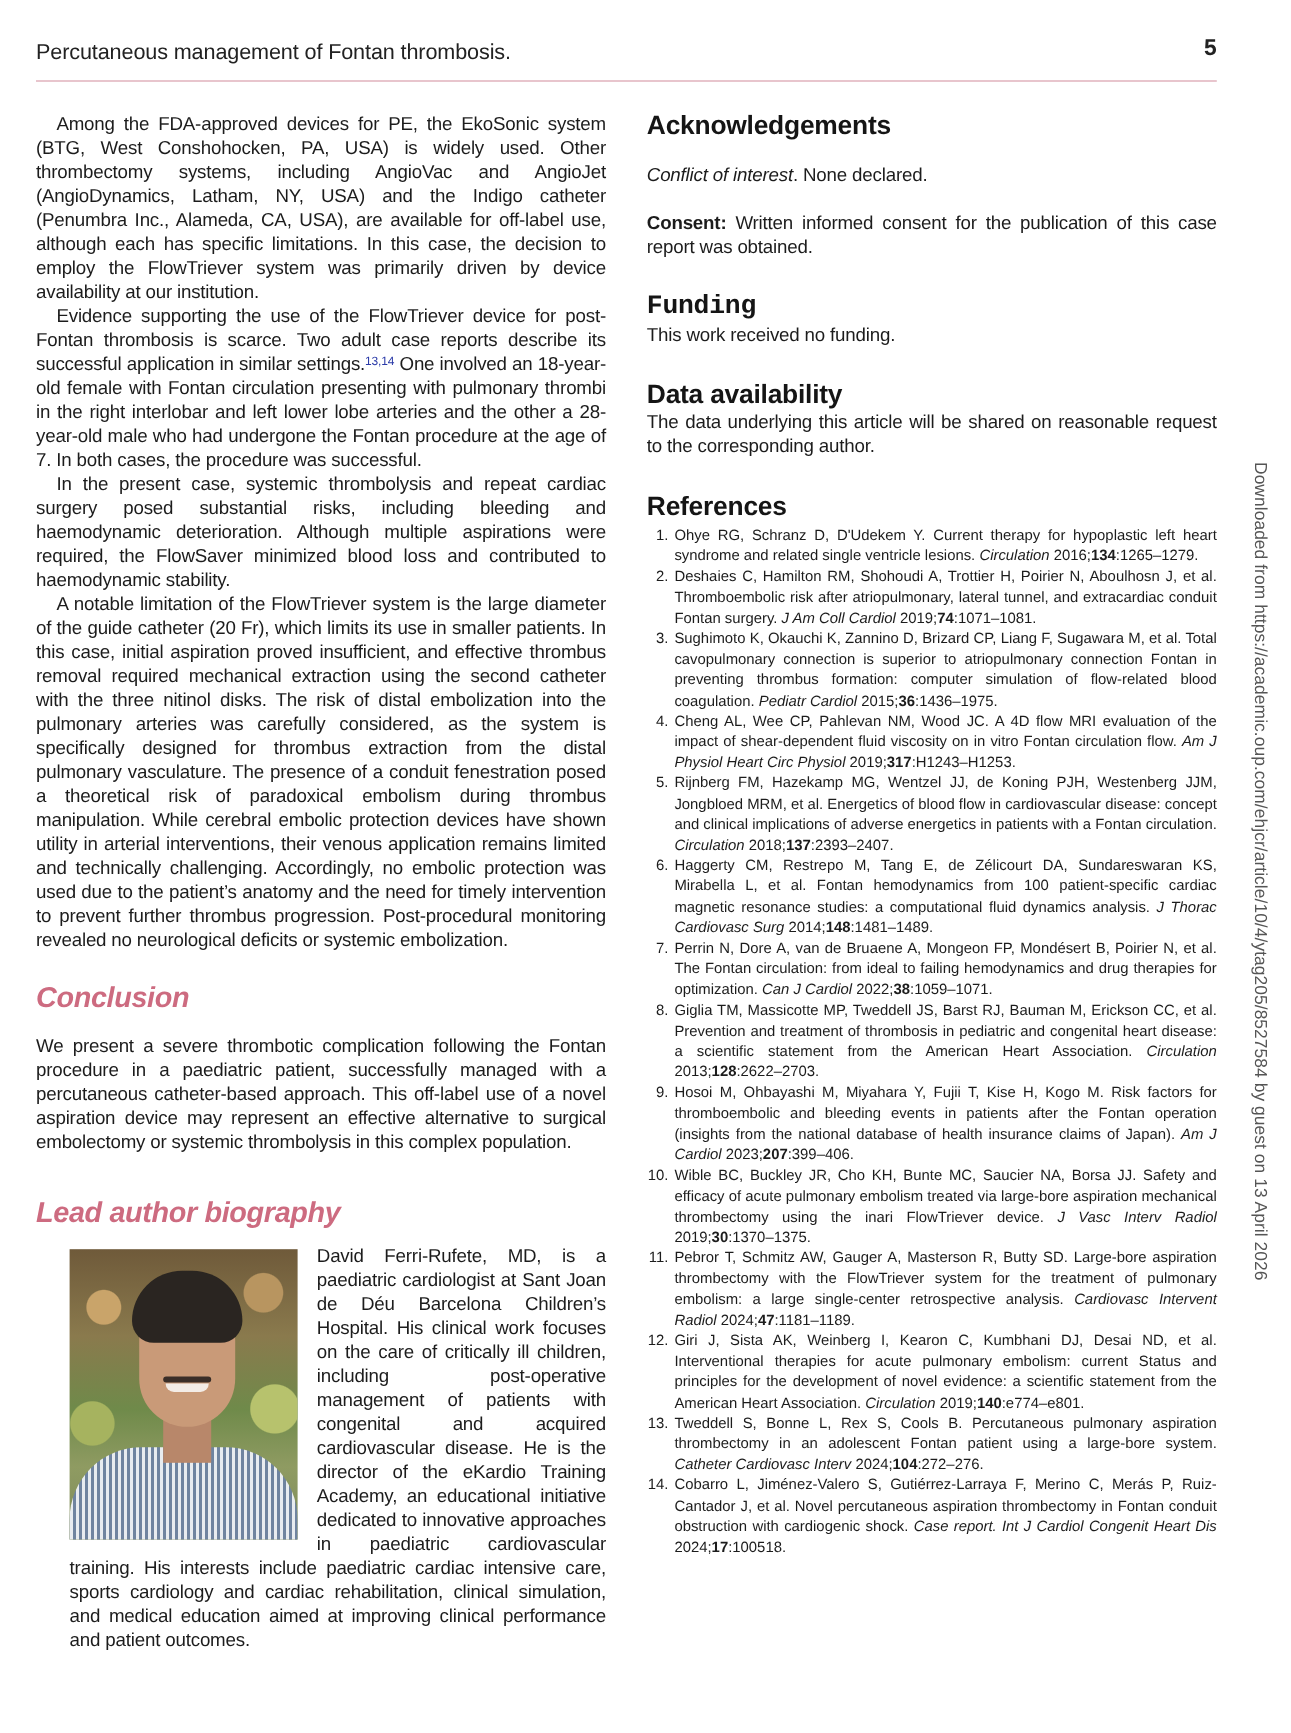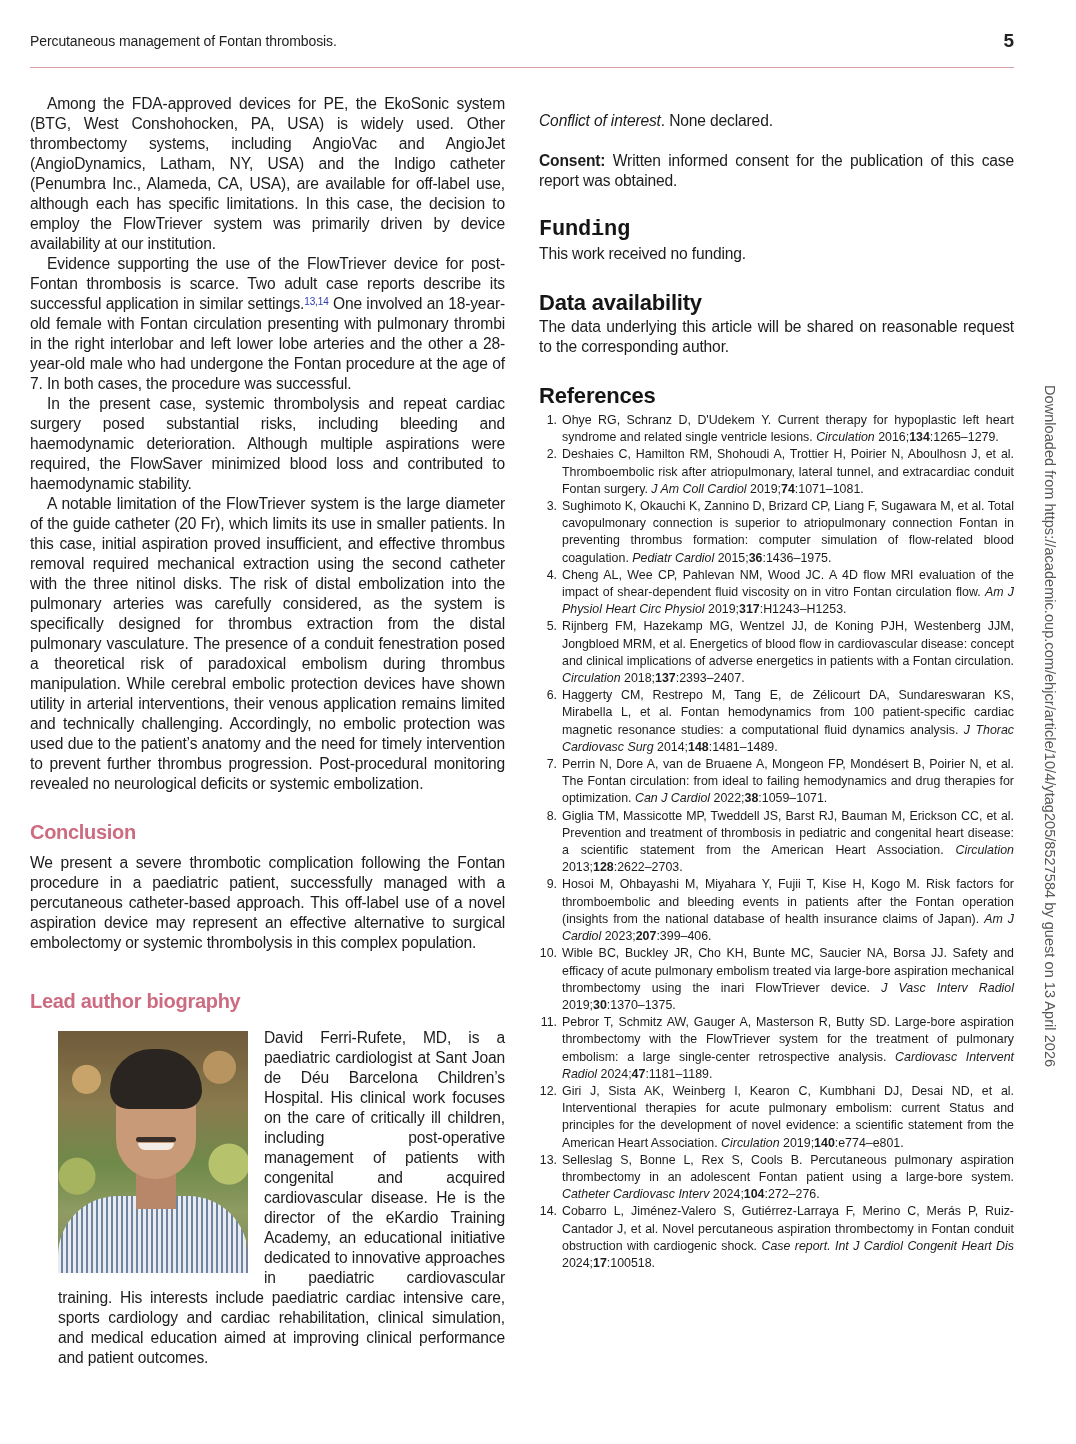--- a/index.html
+++ b/index.html
@@ -2,36 +2,36 @@
 <html><head>
 <meta charset="utf-8">
 <style>
   * { box-sizing: border-box; margin: 0; padding: 0; }
   html, body { width: 1076px; height: 1444px; background: #ffffff; overflow: hidden; }
   body { position: relative; font-family: "Liberation Sans", "DejaVu Sans", sans-serif; color: #1a1a1a; }
 
   .running-header {
     position: absolute; left: 30px; top: 33px; width: 984px; height: 20px;
   }
-  .running-title { position: absolute; left: 0; top: 0; font-size: 14px; color: #222; letter-spacing: -0.1px; }
+  .running-title { position: absolute; left: 0; top: 0; font-size: 18px; color: #222; letter-spacing: -0.1px; }
   .page-number { position: absolute; right: 0; top: -3px; font-size: 19px; font-weight: bold; color: #222; }
   .header-rule { position: absolute; left: 30px; top: 67px; width: 984px; height: 1px; background: #d9a0ac; }
 
   .col-left { position: absolute; left: 30px; top: 94px; width: 475px; }
   .col-right { position: absolute; left: 539px; top: 92px; width: 475px; }
 
   .body-text {
     font-size: 15.6px; line-height: 20px; text-align: justify; color: #1c1c1c;
     letter-spacing: -0.15px;
   }
   .body-text.indent { text-indent: 17px; }
   sup.cite { color: #2a3aa8; font-size: 10px; vertical-align: top; position: relative; top: -2px; }
 
   .section-heading-pink {
-    font-size: 20px; font-weight: bold; color: #cd6b80; line-height: 34px; letter-spacing: -0.3px;
+    font-size: 24px; font-weight: bold; color: #cd6b80; line-height: 34px; letter-spacing: -0.3px; font-style: italic;
   }
   .section-heading-black {
     font-size: 22px; font-weight: bold; color: #151515; line-height: 26px; letter-spacing: -0.2px;
   }
 
   .bio-wrap { position: relative; }
   .bio-photo {
     float: left; width: 190px; height: 242px; margin: 3px 16px 4px 0;
     position: relative; overflow: hidden;
     background: linear-gradient(180deg, #6f5a3a 0%, #8a7a4d 30%, #6f8a4a 55%, #8f9b62 75%, #7d8a5a 100%);
@@ -91,38 +91,39 @@
 </div>
 <div class="header-rule"></div>
 
 <div class="col-left">
   <p class="body-text indent">Among the FDA-approved devices for PE, the EkoSonic system (BTG, West Conshohocken, PA, USA) is widely used. Other thrombectomy systems, including AngioVac and AngioJet (AngioDynamics, Latham, NY, USA) and the Indigo catheter (Penumbra Inc., Alameda, CA, USA), are available for off-label use, although each has specific limitations. In this case, the decision to employ the FlowTriever system was primarily driven by device availability at our institution.</p>
   <p class="body-text indent"><span>Evidence supporting the use of the FlowTriever device for post-Fontan thrombosis is scarce. Two adult case reports describe its successful application in similar settings.</span><sup class="cite">13,14</sup> <span>One involved an 18-year-old female with Fontan circulation presenting with pulmonary thrombi in the right interlobar and left lower lobe arteries and the other a 28-year-old male who had undergone the Fontan procedure at the age of 7. In both cases, the procedure was successful.</span></p>
   <p class="body-text indent">In the present case, systemic thrombolysis and repeat cardiac surgery posed substantial risks, including bleeding and haemodynamic deterioration. Although multiple aspirations were required, the FlowSaver minimized blood loss and contributed to haemodynamic stability.</p>
   <p class="body-text indent">A notable limitation of the FlowTriever system is the large diameter of the guide catheter (20 Fr), which limits its use in smaller patients. In this case, initial aspiration proved insufficient, and effective thrombus removal required mechanical extraction using the second catheter with the three nitinol disks. The risk of distal embolization into the pulmonary arteries was carefully considered, as the system is specifically designed for thrombus extraction from the distal pulmonary vasculature. The presence of a conduit fenestration posed a theoretical risk of paradoxical embolism during thrombus manipulation. While cerebral embolic protection devices have shown utility in arterial interventions, their venous application remains limited and technically challenging. Accordingly, no embolic protection was used due to the patient’s anatomy and the need for timely intervention to prevent further thrombus progression. Post-procedural monitoring revealed no neurological deficits or systemic embolization.</p>
 
   <h2 class="section-heading-pink" style="margin-top:21px;">Conclusion</h2>
-  <p class="body-text" style="margin-top:4px;">We present a severe thrombotic complication following the Fontan procedure in a paediatric patient, successfully managed with a percutaneous catheter-based approach. This off-label use of a novel aspiration device may represent an effective alternative to surgical embolectomy or systemic thrombolysis in this complex population.</p>
+  <p class="body-text" style="margin-top:14px;">We present a severe thrombotic complication following the Fontan procedure in a paediatric patient, successfully managed with a percutaneous catheter-based approach. This off-label use of a novel aspiration device may represent an effective alternative to surgical embolectomy or systemic thrombolysis in this complex population.</p>
 
   <h2 class="section-heading-pink" style="margin-top:31px;">Lead author biography</h2>
   <div class="bio-wrap" style="margin-top:10px;padding-left:28px;">
     <div class="bio-photo" title="Portrait of David Ferri-Rufete">
       <div class="bg-spots"></div>
       <div class="shirt"></div>
       <div class="neck"></div>
       <div class="face"></div>
       <div class="hair"></div>
       <div class="mustache"></div>
       <div class="mouth"></div>
     </div>
     <p class="body-text">David Ferri-Rufete, MD, is a paediatric cardiologist at Sant Joan de Déu Barcelona Children’s Hospital. His clinical work focuses on the care of critically ill children, including post-operative management of patients with congenital and acquired cardiovascular disease. He is the director of the eKardio Training Academy, an educational initiative dedicated to innovative approaches in paediatric cardiovascular training. His interests include paediatric cardiac intensive care, sports cardiology and cardiac rehabilitation, clinical simulation, and medical education aimed at improving clinical performance and patient outcomes.</p>
   </div>
 </div>
 
 <div class="col-right">
+  <h2 class="section-heading-black">Acknowledgements</h2>
 
   <p class="body-text" style="margin-top:19px;"><i>Conflict of interest</i><span>. None declared.</span></p>
 
   <p class="body-text" style="margin-top:20px;"><b>Consent:</b><span> Written informed consent for the publication of this case report was obtained.</span></p>
 
   <h2 class="section-heading-black" style="margin-top:26px;font-family:Liberation Mono, monospace;">Funding</h2>
   <p class="body-text" style="margin-top:1px;">This work received no funding.</p>
 
   <h2 class="section-heading-black" style="margin-top:26px;">Data availability</h2>
   <p class="body-text" style="margin-top:1px;">The data underlying this article will be shared on reasonable request to the corresponding author.</p>
@@ -172,21 +173,21 @@
       <li class="ref-item">
         <span class="ref-num">11.</span>
         <span class="ref-text"><span>Pebror T, Schmitz AW, Gauger A, Masterson R, Butty SD. Large-bore aspiration thrombectomy with the FlowTriever system for the treatment of pulmonary embolism: a large single-center retrospective analysis. </span><i>Cardiovasc Intervent Radiol</i><span> 2024;</span><b>47</b><span>:1181–1189.</span></span>
       </li>
       <li class="ref-item">
         <span class="ref-num">12.</span>
         <span class="ref-text"><span>Giri J, Sista AK, Weinberg I, Kearon C, Kumbhani DJ, Desai ND, et al. Interventional therapies for acute pulmonary embolism: current Status and principles for the development of novel evidence: a scientific statement from the American Heart Association. </span><i>Circulation</i><span> 2019;</span><b>140</b><span>:e774–e801.</span></span>
       </li>
       <li class="ref-item">
         <span class="ref-num">13.</span>
-        <span class="ref-text"><span>Selleslag S, Bonne L, Rex S, Cools B. Percutaneous pulmonary aspiration thrombectomy in an adolescent Fontan patient using a large-bore system. </span><i>Catheter Cardiovasc Interv</i><span> 2024;</span><b>104</b><span>:272–276.</span></span>
+        <span class="ref-text"><span>Tweddell S, Bonne L, Rex S, Cools B. Percutaneous pulmonary aspiration thrombectomy in an adolescent Fontan patient using a large-bore system. </span><i>Catheter Cardiovasc Interv</i><span> 2024;</span><b>104</b><span>:272–276.</span></span>
       </li>
       <li class="ref-item">
         <span class="ref-num">14.</span>
         <span class="ref-text"><span>Cobarro L, Jiménez-Valero S, Gutiérrez-Larraya F, Merino C, Merás P, Ruiz-Cantador J, et al. Novel percutaneous aspiration thrombectomy in Fontan conduit obstruction with cardiogenic shock. </span><i>Case report. Int J Cardiol Congenit Heart Dis</i><span> 2024;</span><b>17</b><span>:100518.</span></span>
       </li>
     </ol>
 </div>
 
 <div class="side-watermark">Downloaded from https://academic.oup.com/ehjcr/article/10/4/ytag205/8527584 by guest on 13 April 2026</div>
 

